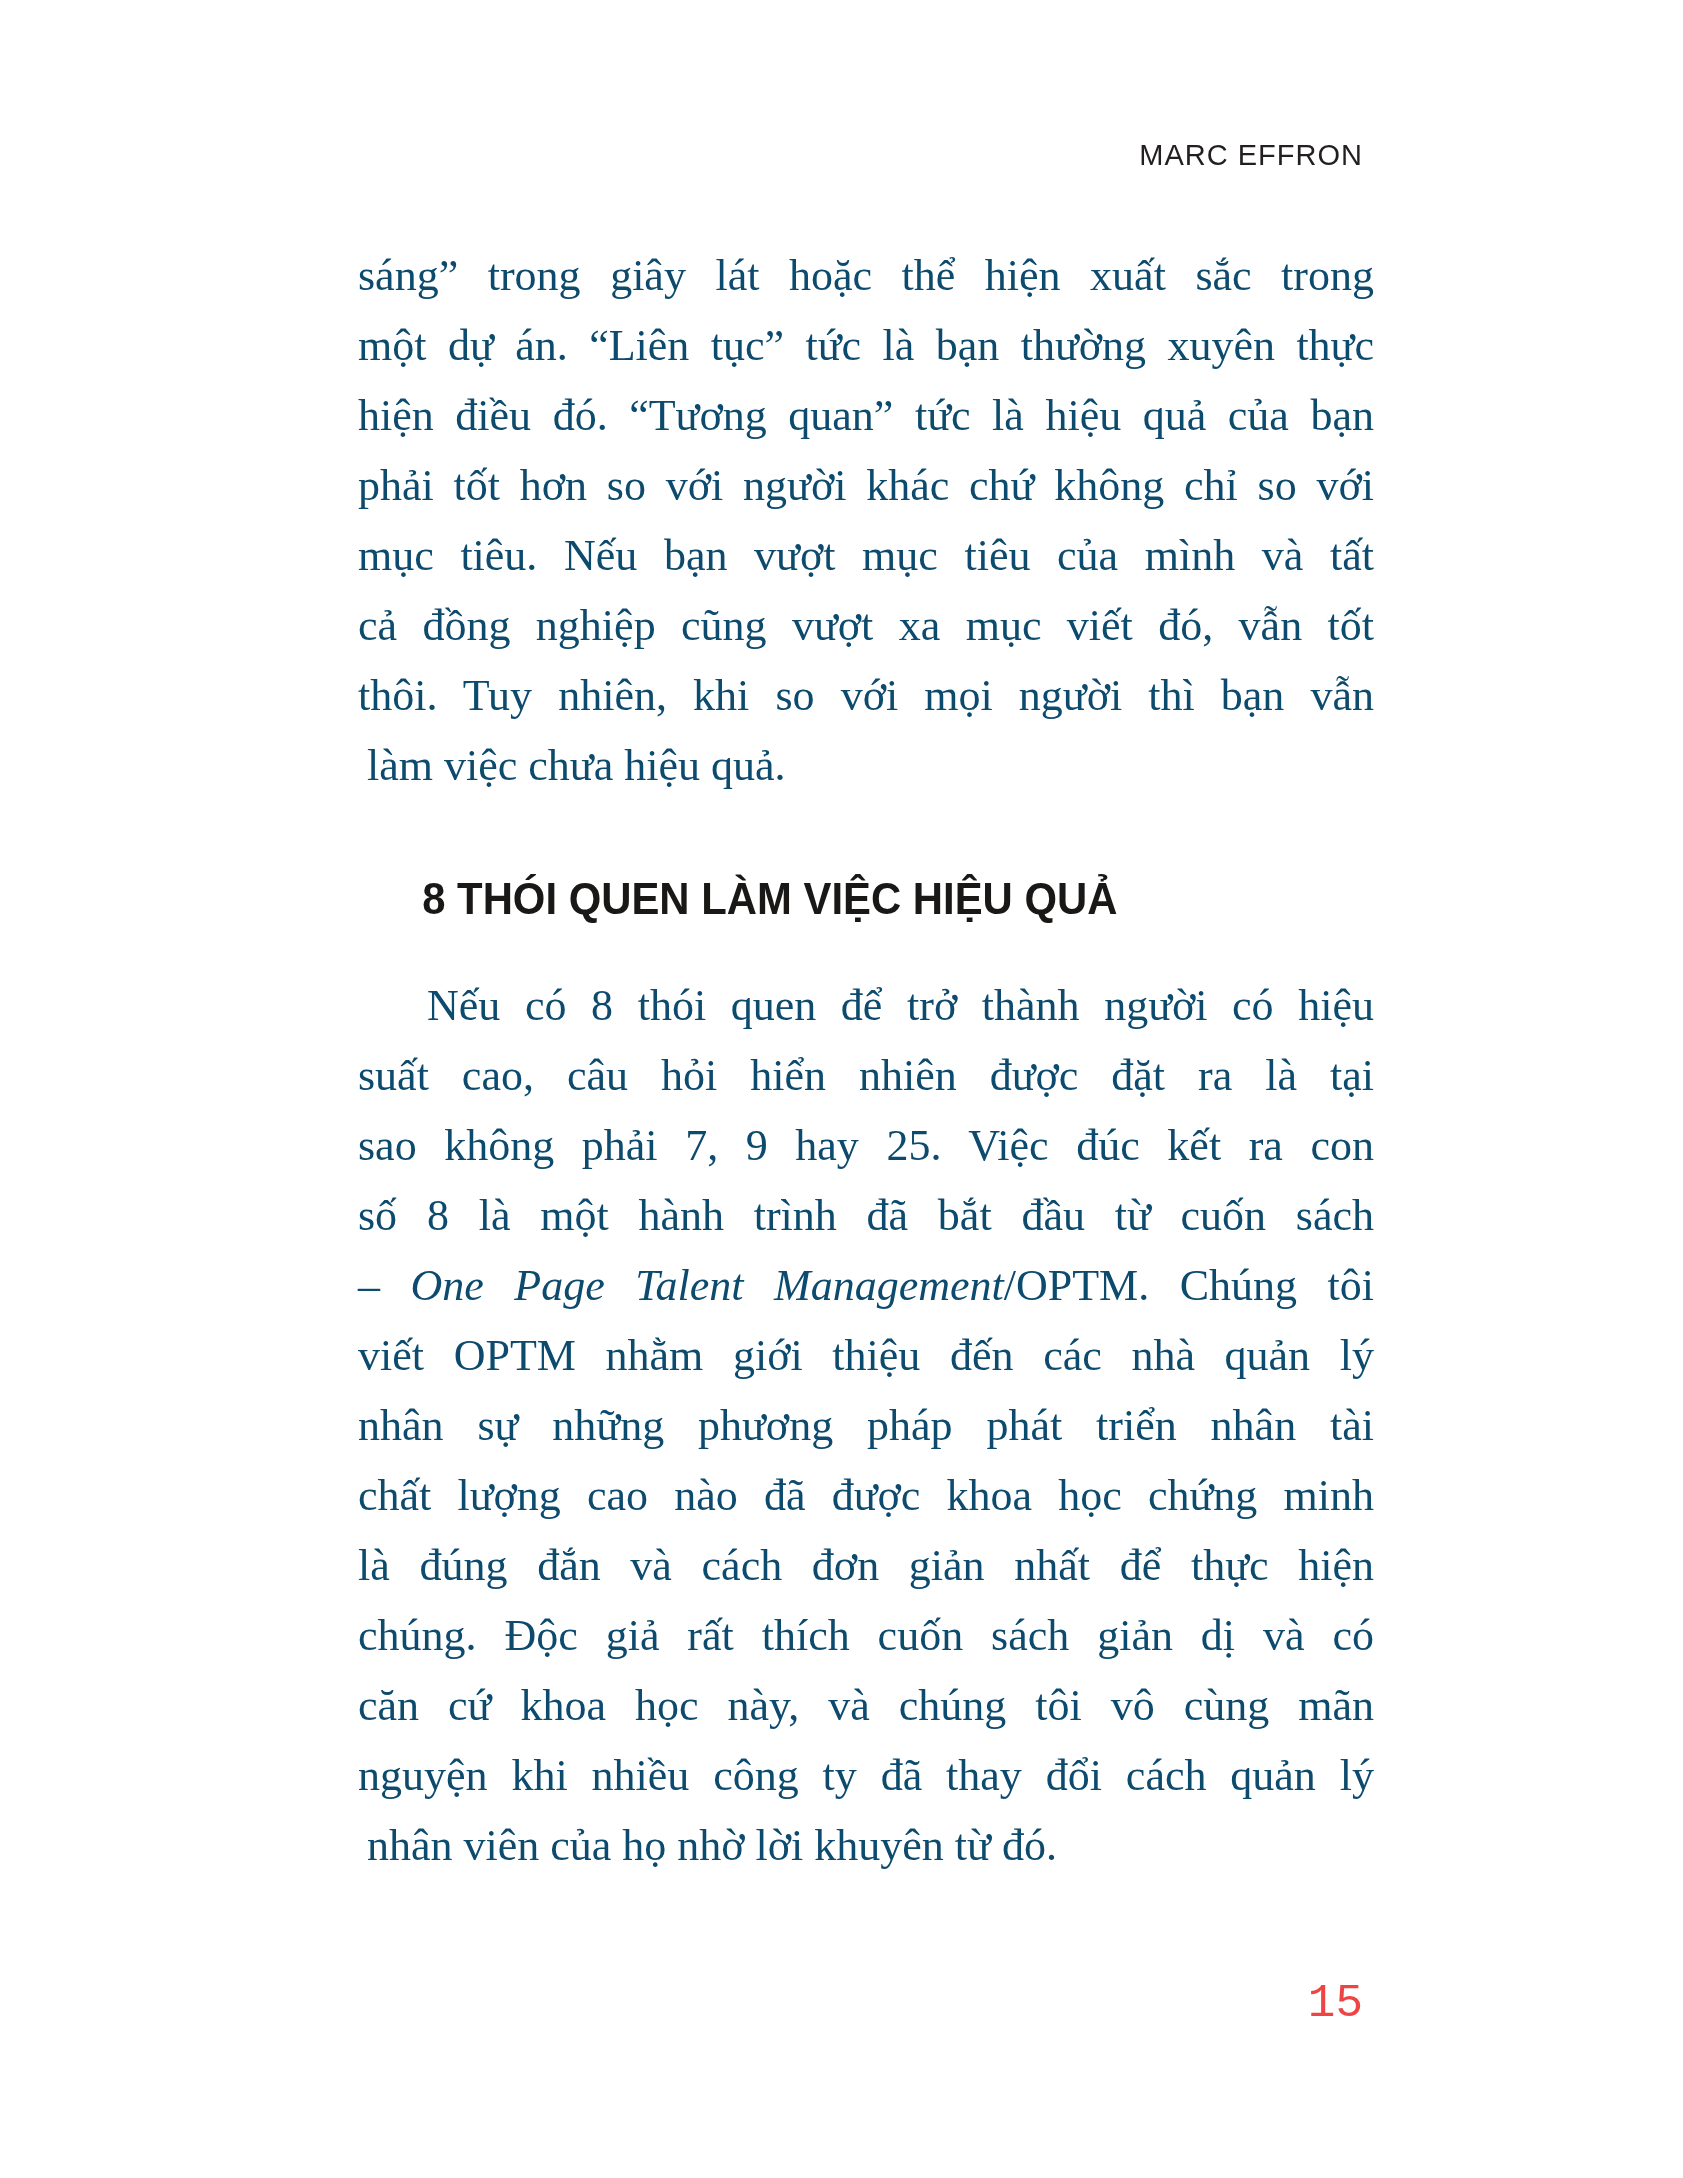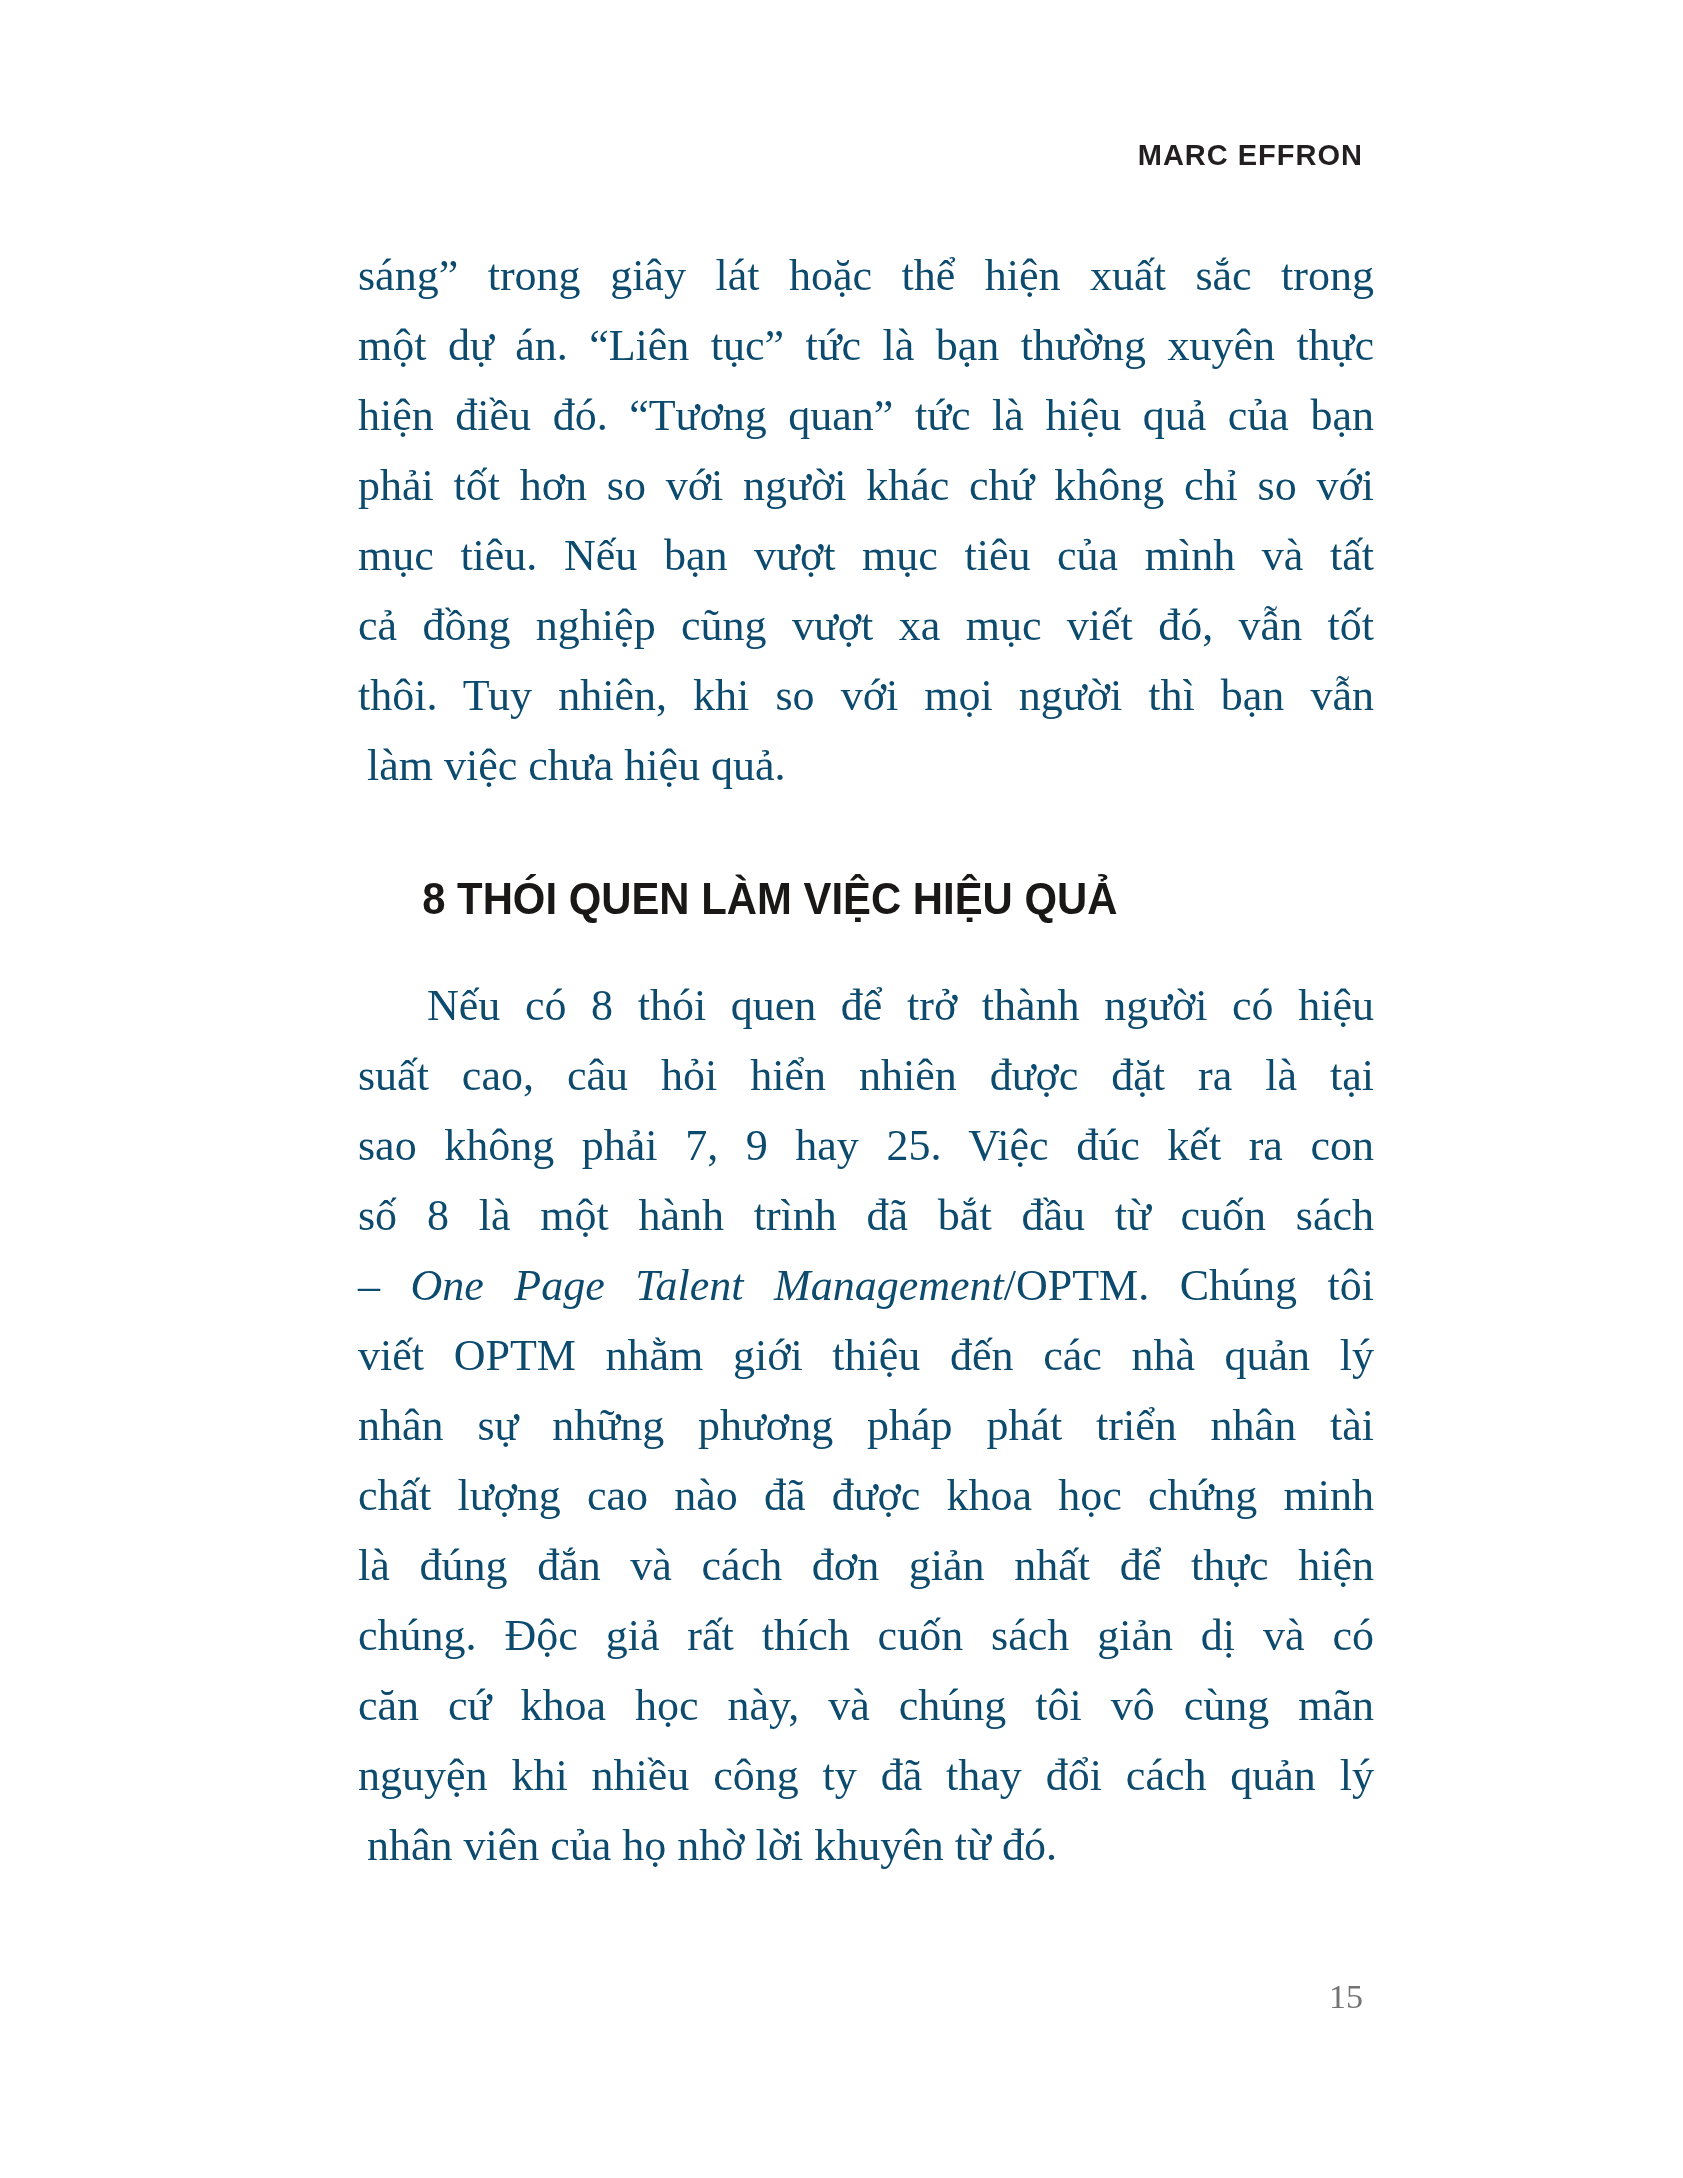--- a/index.html
+++ b/index.html
@@ -17,21 +17,21 @@
   }
   .running-header {
     position: absolute;
     top: 139px;
     left: 358px;
     width: 1016px;
     box-sizing: border-box;
     padding-right: 11px;
     text-align: right;
     font-family: "Liberation Sans", "DejaVu Sans", sans-serif;
-    font-weight: bold;
+    font-weight: normal;
     font-size: 29px;
     letter-spacing: 1px;
     color: #231f20;
   }
   .paragraph {
     position: absolute;
     left: 358px;
     width: 1016px;
     font-family: "Liberation Serif", "DejaVu Serif", serif;
     font-size: 44px;
@@ -72,23 +72,23 @@
     white-space: nowrap;
   }
   .page-number {
     position: absolute;
     top: 1978px;
     left: 358px;
     width: 1016px;
     box-sizing: border-box;
     padding-right: 11px;
     text-align: right;
-    font-family: Liberation Serif, serif;
-    font-size: 34px;
-    color: #737373;
+    font-family: Liberation Mono, monospace;
+    font-size: 46px;
+    color: #ef4444;
   }
 </style>
 </head>
 <body>
 
 <div class="page" style="background: rgb(255, 255, 255); color: rgb(28, 28, 28);">
 
   <div class="running-header">MARC EFFRON</div>
 
   <div class="paragraph para1">

